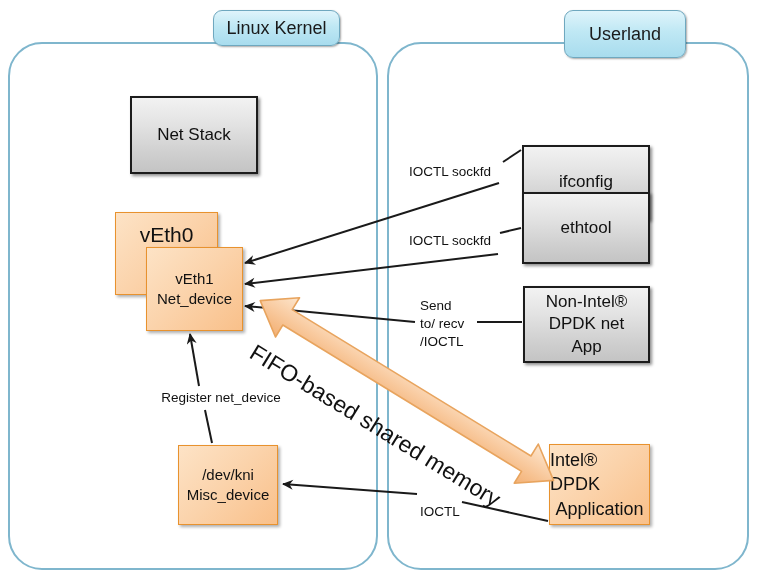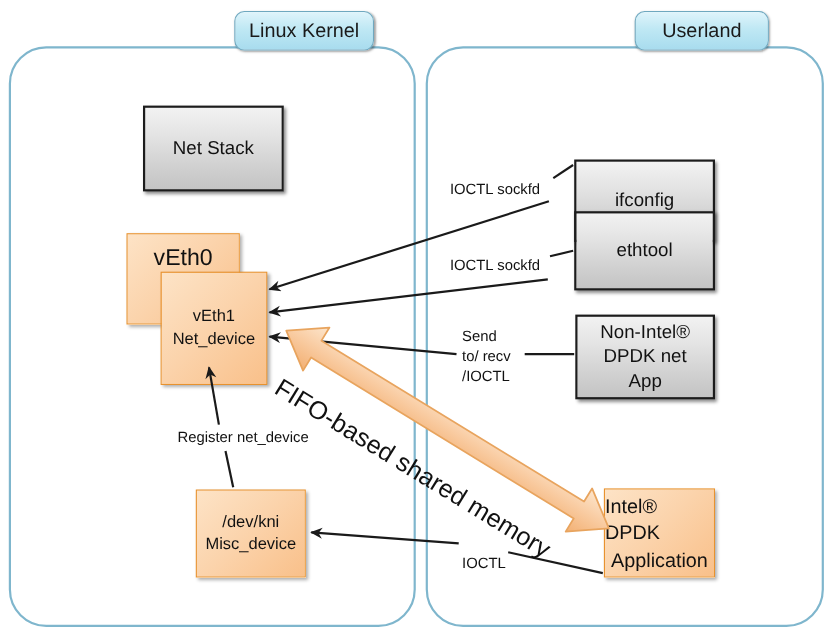--- a/index.html
+++ b/index.html
@@ -94,33 +94,33 @@
 <body>
 
 <div id="canvas">
 
   <div class="region" style="left:8px;top:42px;width:370px;height:528px;"></div>
   <div class="region" style="left:387px;top:42px;width:362px;height:528px;"></div>
 
   <div class="pill" style="left:213px;top:10px;width:127px;height:36px;">
     <span>Linux Kernel</span>
   </div>
-  <div class="pill" style="left:577px;top:10px;width:122px;height:36px;">
+  <div class="pill" style="left:564px;top:10px;width:122px;height:48px;">
     <span>Userland</span>
   </div>
 
   <div class="gbox" style="left:130px;top:96px;width:128px;height:78px;">
     <span>Net Stack</span>
   </div>
 
   <div class="obox big" style="left:115px;top:212px;width:103px;height:83px;justify-content:flex-start;padding-top:8px;">
     <span>vEth0</span>
   </div>
 
-  <div class="obox" style="left:146px;top:247px;width:97px;height:103px;">
+  <div class="obox" style="left:146px;top:247px;width:97px;height:84px;">
     <span>vEth1</span>
     <span>Net_device</span>
   </div>
 
   <div class="obox" style="left:178px;top:445px;width:100px;height:80px;">
     <span>/dev/kni</span>
     <span>Misc_device</span>
   </div>
 
   <div class="gbox" style="left:522px;top:98px;width:128px;height:75px;margin-top:47px;">

